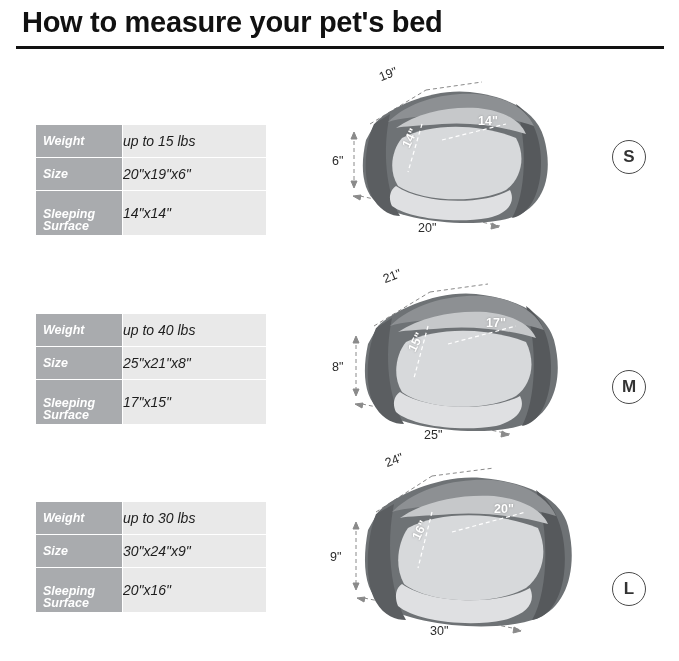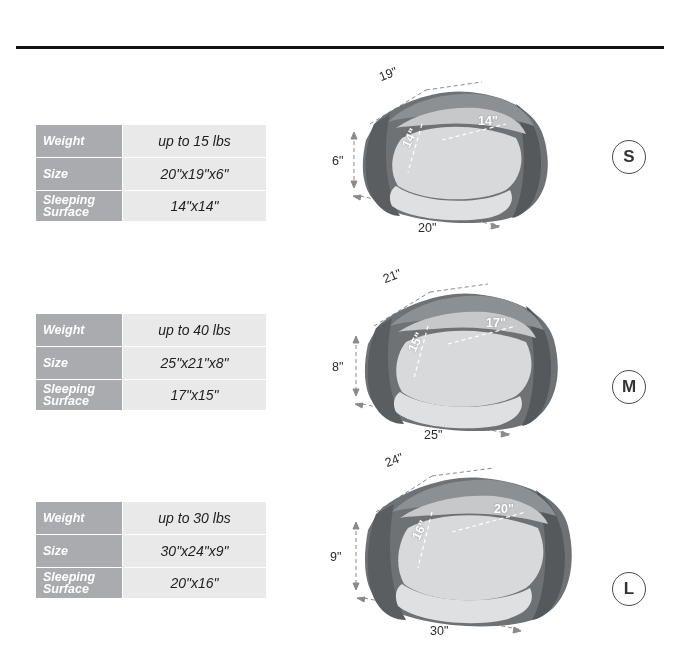--- a/index.html
+++ b/index.html
@@ -58,27 +58,27 @@
     color: #ffffff;
     font-weight: bold;
     font-size: 12.5px;
     padding: 3px 7px;
     line-height: 13px;
     height: 26px;
   }
   .spec-table .val {
     background: #e9e9e9;
     color: #1d1d1d;
-    text-align: center;
+    text-align: left;
     font-size: 14px;
     height: 26px;
   }
   .spec-table tr.two-line .lbl {
     line-height: 12px;
-    padding-top: 2px;
+    padding-top: 16px;
     padding-bottom: 2px;
   }
   #table-s { left: 35px; top: 124px; }
   #table-m { left: 35px; top: 313px; }
   #table-l { left: 35px; top: 501px; }
 
   
   .badge {
     position: absolute;
     width: 34px;
@@ -116,20 +116,21 @@
     text-shadow: 0 0 2px rgba(90,90,90,0.55);
   }
   .rot-l { transform: rotate(-21deg); transform-origin: left bottom; }
   .rot-in-l { transform: rotate(-64deg); transform-origin: left bottom; }
 </style>
 </head>
 <body>
 
 <div class="page">
 
+  <div class="title">How to measure your pet's bed</div>
   <div class="rule"></div>
 
   <table class="spec-table" id="table-s">
     <tbody>
         <tr>
       <td class="lbl">Weight</td>
       <td class="val">up to 15 lbs</td>
     </tr>
     <tr>
       <td class="lbl">Size</td>

